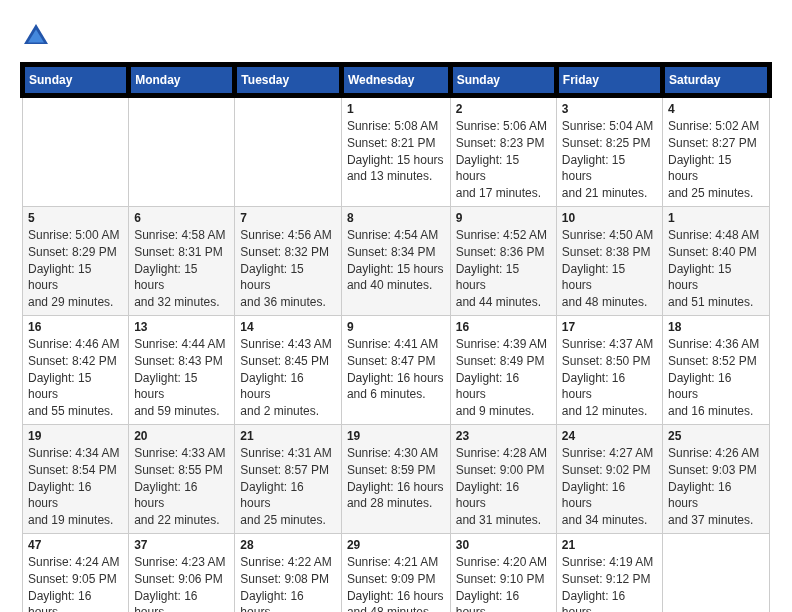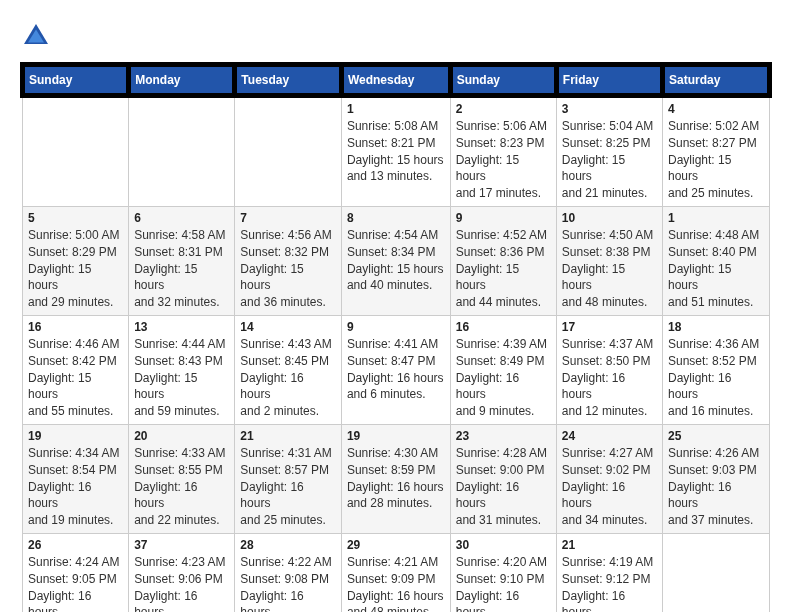--- a/index.html
+++ b/index.html
@@ -232,21 +232,21 @@
           <span class="day-number">24</span>
           <div class="day-info">Sunrise: 4:27 AM<br>Sunset: 9:02 PM<br>Daylight: 16 hours<br>and 34 minutes.</div>
         </td>
         <td>
           <span class="day-number">25</span>
           <div class="day-info">Sunrise: 4:26 AM<br>Sunset: 9:03 PM<br>Daylight: 16 hours<br>and 37 minutes.</div>
         </td>
       </tr>
       <tr>
         <td>
-          <span class="day-number">26</span>
+          <span class="day-number">47</span>
           <div class="day-info">Sunrise: 4:24 AM<br>Sunset: 9:05 PM<br>Daylight: 16 hours<br>and 40 minutes.</div>
         </td>
         <td>
           <span class="day-number">37</span>
           <div class="day-info">Sunrise: 4:23 AM<br>Sunset: 9:06 PM<br>Daylight: 16 hours<br>and 43 minutes.</div>
         </td>
         <td>
           <span class="day-number">28</span>
           <div class="day-info">Sunrise: 4:22 AM<br>Sunset: 9:08 PM<br>Daylight: 16 hours<br>and 45 minutes.</div>
         </td>

